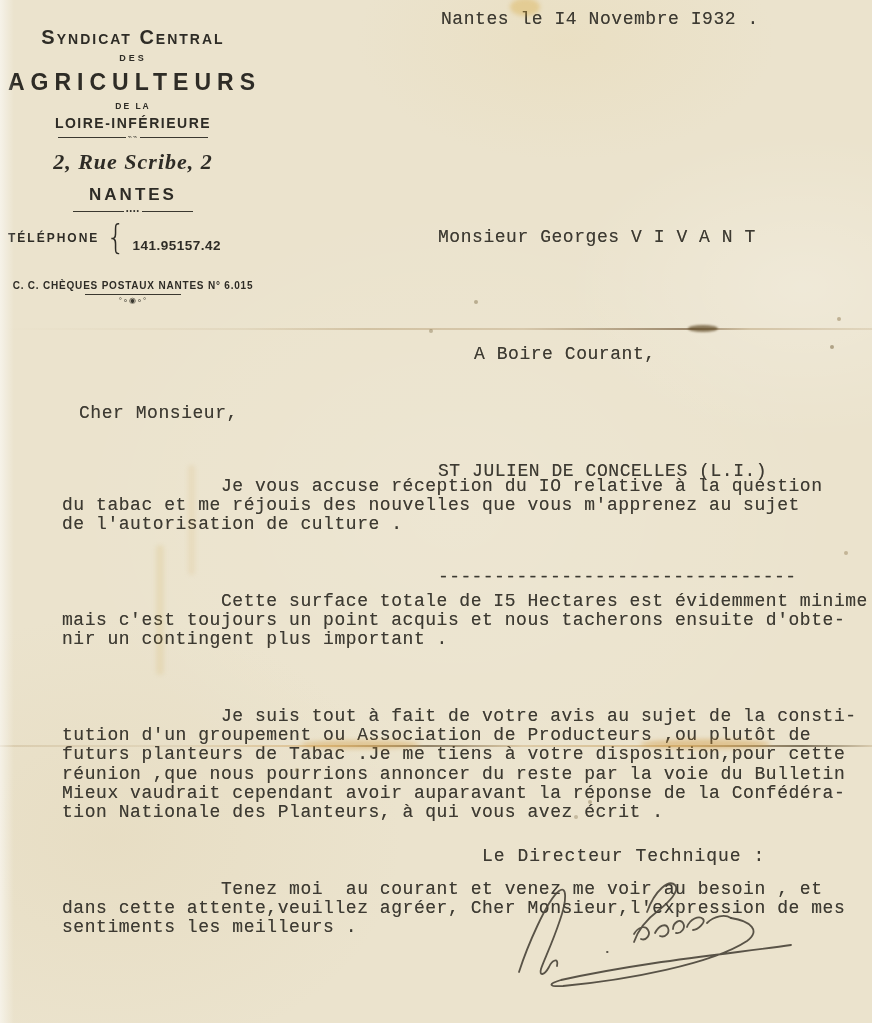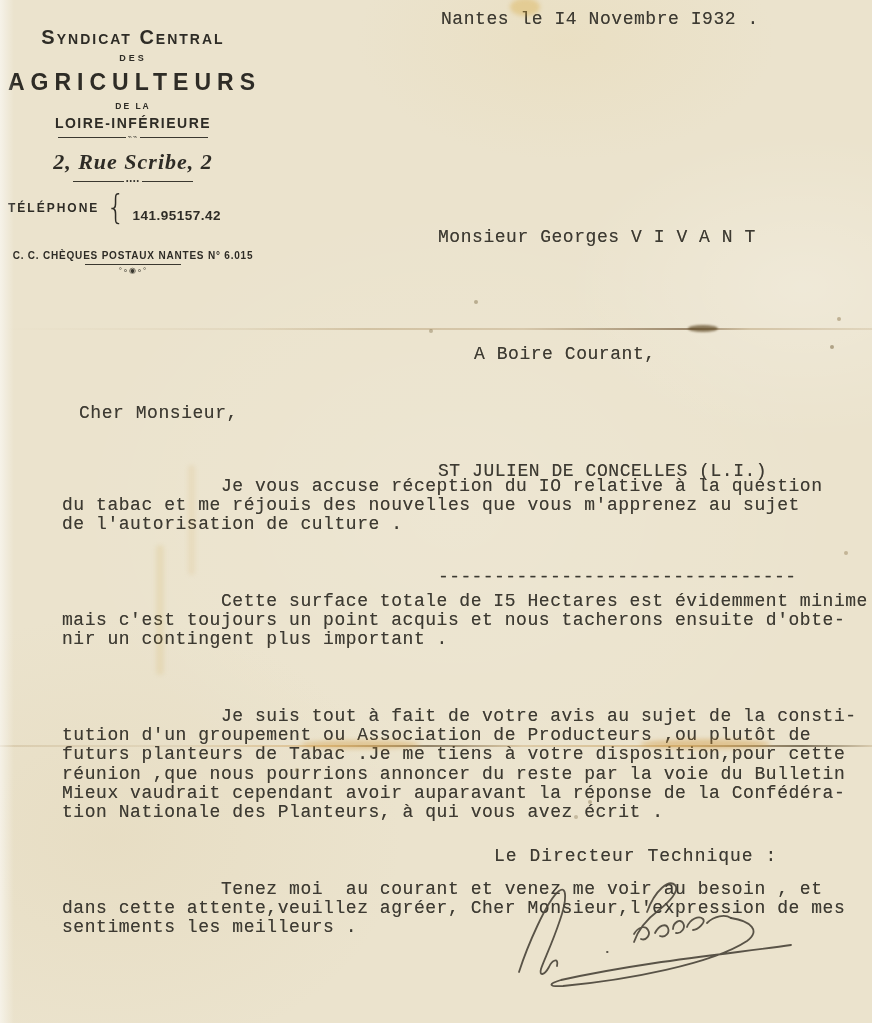--- a/index.html
+++ b/index.html
@@ -40,21 +40,21 @@
   
   .tw { font-family:"Liberation Mono", monospace; color:#3d3a32; letter-spacing:0.55px;
         text-shadow:0 0 0.5px rgba(61,58,50,0.55); }
   .date-line { position:absolute; left:412px; top:9px; font-size:18px;margin-left:29px; }
   .recipient { position:absolute; left:438px; top:140px; font-size:18px; line-height:39px; white-space:pre; }
   .recipient .r-line2 { padding-left:36px; }
   .recipient .r-dashes { line-height:10px; margin-top:3px; letter-spacing:0.4px; }
   .letter-body { position:absolute; left:62px; top:366px; width:800px; font-size:18px; line-height:19.2px; white-space:pre; }
   .salutation { padding-left:17px; margin-bottom:15px; }
   .para { margin-bottom:19px; }
-  .closing { position:absolute; left:482px; top:846px; font-size:18px; letter-spacing:1px;margin-left:12px; }
+  .closing { position:absolute; left:482px; top:846px; font-size:18px; letter-spacing:1px; }
   
   .signature { position:absolute; left:497px; top:872px; }
   .signature path { fill:none; stroke:#4c473c; stroke-width:1.8; stroke-linecap:round; stroke-linejoin:round; opacity:0.92; }
   
   .crease { position:absolute; left:0; width:872px; height:2px; pointer-events:none; }
   .crease-1 { top:328px;
     background:linear-gradient(90deg, transparent 0%, rgba(150,115,60,0.10) 28%, rgba(150,115,60,0.30) 42%,
       rgba(140,100,45,0.22) 60%, rgba(90,60,25,0.55) 79%, rgba(150,115,60,0.30) 86%, rgba(150,115,60,0.15) 100%); }
   .crease-2 { top:745px;
     background:linear-gradient(90deg, rgba(150,115,60,0.18) 0%, rgba(150,115,60,0.10) 20%, rgba(200,140,50,0.40) 38%,
@@ -90,20 +90,21 @@
     <div class="lh-des">DES</div>
     <div class="lh-agri">AGRICULTEURS</div>
     <div class="lh-dela">DE LA</div>
     <div class="lh-loire">LOIRE-INFÉRIEURE</div>
     <div class="lh-rule rule-wave">
       <span class="bar"></span>
       <span class="orn">⌁⌁</span>
       <span class="bar"></span>
     </div>
     <div class="lh-street">2, Rue Scribe, 2</div>
+    <div class="lh-city">NANTES</div>
     <div class="lh-rule rule-beads">
       <span class="bar"></span>
       <span class="orn">••••</span>
       <span class="bar"></span>
     </div>
     <div class="lh-phone">
       <span class="plabel">TÉLÉPHONE</span>
       <span class="brace">{</span>
       <span class="pnums">
         <span>141.95</span>

